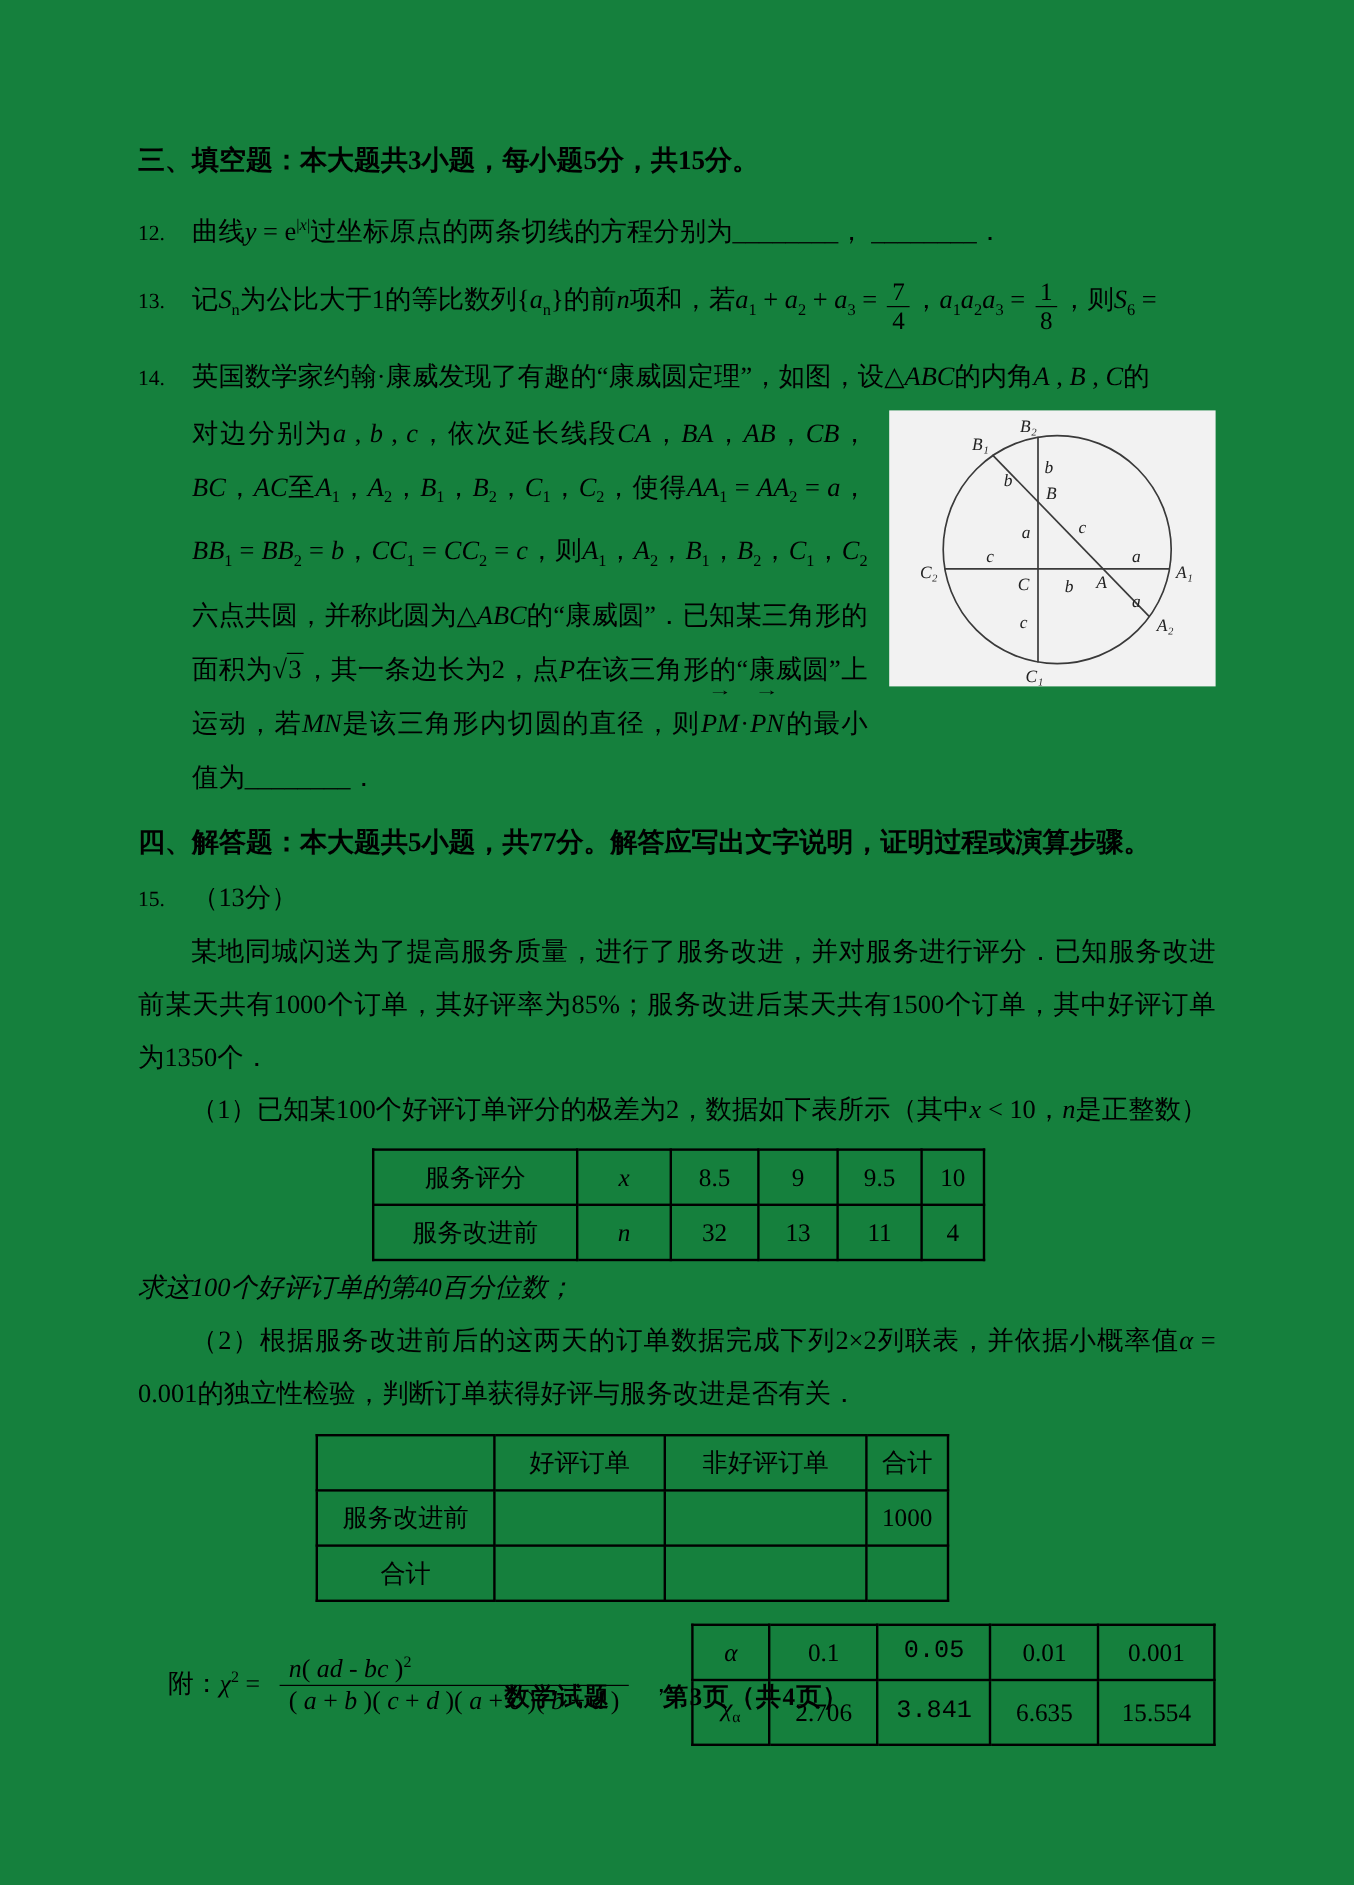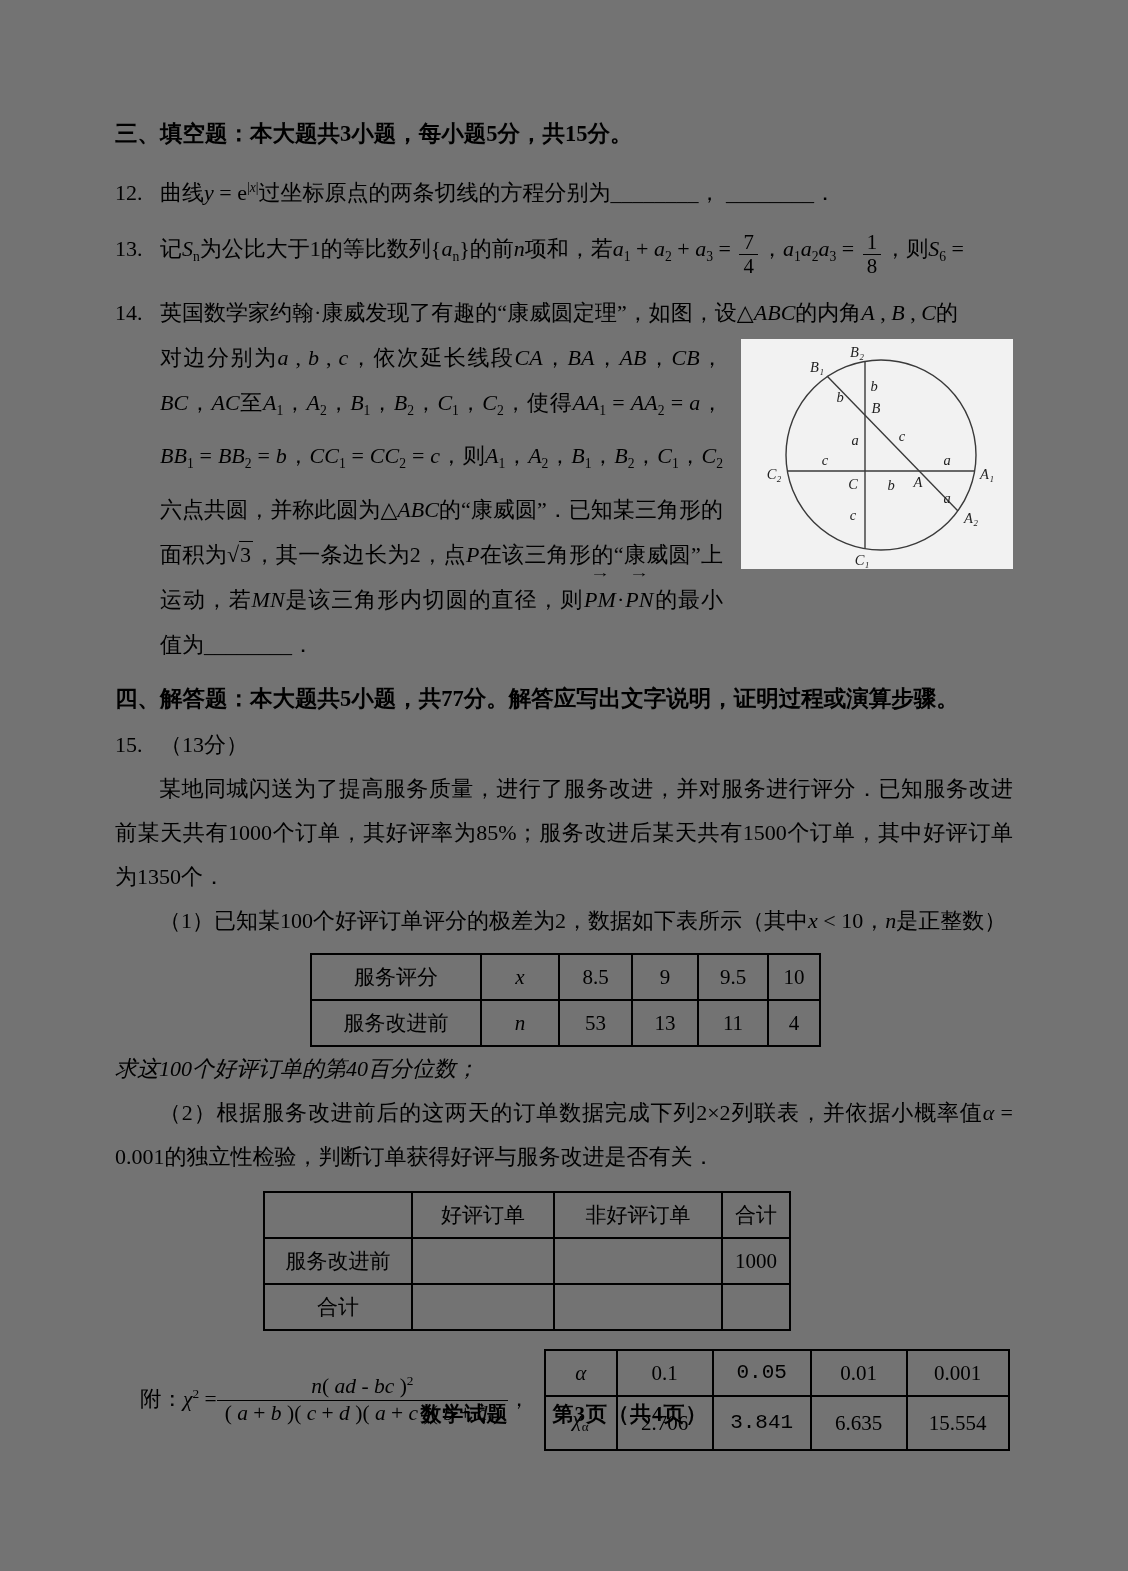--- a/index.html
+++ b/index.html
@@ -1,22 +1,22 @@
 <!DOCTYPE html>
 <html><head>
 <meta charset="utf-8">
 <style>
   html,body{margin:0;padding:0;background:#fff;}
-  .page{position:relative;width:1128px;height:1571px;background:#737373;color:#000;
+  .page{position:relative;width:1128px;height:1571px;background:#15803d;color:#000;
         font-family:"Liberation Serif","DejaVu Serif",serif;font-size:22px;line-height:44px;
         overflow:hidden;}
   .content{padding:112px 115px 0 115px;}
   .bold-head{font-weight:bold;font-size:22.5px;text-align:justify;}
   .q{padding-left:45px;text-align:justify;}
-  .qnum{display:inline-block;width:45px;margin-left:-45px;font-size:22px;}
+  .qnum{display:inline-block;width:45px;margin-left:-45px;font-size:18px;}
   sub{font-size:0.62em;}
   sup{font-size:0.62em;}
   i{font-style:italic;}
   .frac{display:inline-block;vertical-align:-0.78em;text-align:center;line-height:1.08;font-size:0.95em;margin:0 3px;}
   .frac .fn{display:block;padding:0 4px;}
   .frac .fd{display:block;border-top:1.5px solid #000;padding:0 4px;}
   .sqrt{white-space:nowrap;}
   .sqrt-n{border-top:1.4px solid #000;padding:0 2px 0 1px;}
   .vec{position:relative;display:inline-block;padding:0 1px;}
   .vec::after{content:"→";position:absolute;top:-0.78em;left:50%;transform:translateX(-50%) scale(1.5,0.9);
@@ -45,21 +45,21 @@
   .t1 td:nth-child(6){width:42px;}
   .after-t1{margin-top:10px;font-style:italic;}
   .t2{margin:12px 0 0 148px;}
   .t2 tr{height:38px;}
   .t2 td:nth-child(1){width:138px;}
   .t2 td:nth-child(2){width:132px;}
   .t2 td:nth-child(3){width:158px;}
   .t2 td:nth-child(4){width:58px;}
   .chi-row{display:flex;align-items:center;margin:18px 0 0 25px;}
   .formula{display:flex;align-items:center;font-size:21.5px;line-height:1.2;white-space:nowrap;}
-  .frac2{display:inline-block;text-align:center;margin:0 0;}
+  .frac2{display:inline-block;margin:0 16px;}
   .frac2 .num{display:block;padding:0 8px;}
   .frac2 .den{display:block;border-top:1.6px solid #000;padding:0 8px;}
   .chi-table{margin-left:14px;}
   .chi-table tr{height:35px;}
   .chi-table td:nth-child(1){width:62px;}
   .chi-table td:nth-child(2){width:86px;}
   .chi-table td:nth-child(3){width:88px;font-family:Liberation Mono, monospace;}
   .chi-table td:nth-child(4){width:86px;}
   .chi-table td:nth-child(5){width:92px;}
   .footer{position:absolute;left:0;right:0;top:1392px;text-align:center;
@@ -130,21 +130,21 @@
         <td>服务评分</td>
         <td>x</td>
         <td>8.5</td>
         <td>9</td>
         <td>9.5</td>
         <td>10</td>
       </tr>
       <tr>
         <td>服务改进前</td>
         <td>n</td>
-        <td>53</td>
+        <td>32</td>
         <td>13</td>
         <td>11</td>
         <td>4</td>
       </tr>
     </tbody>
       </table>
 
     <p class="noindent after-t1">求这100个好评订单的第40百分位数；</p>
 
     <p class="para">（2）根据服务改进前后的这两天的订单数据完成下列2×2列联表，并依据小概率值<i>α</i> = 0.001的独立性检验，判断订单获得好评与服务改进是否有关．</p>

